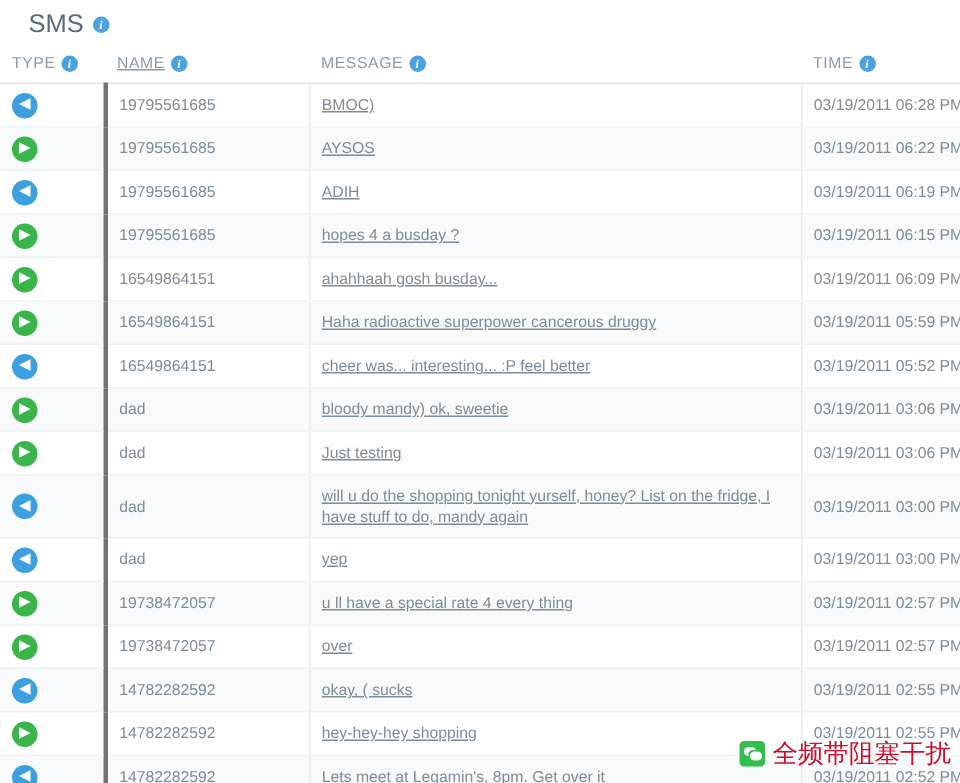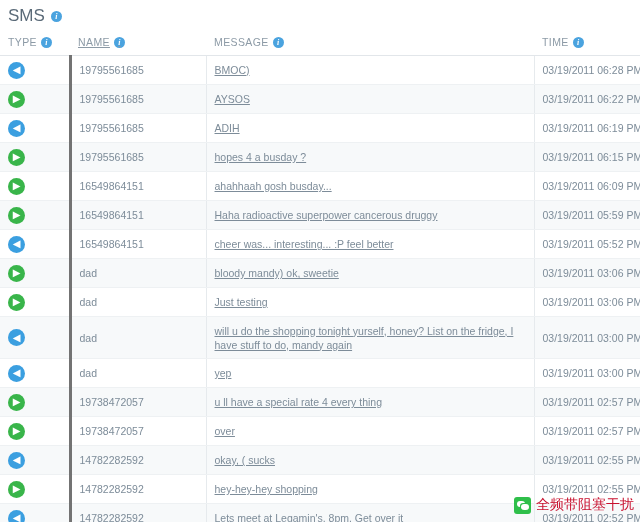--- a/index.html
+++ b/index.html
@@ -20,20 +20,21 @@
     height: 522px;
     position: relative;
   }
   .page-title {
     font-size: 17px;
     color: #5a6a78;
     padding: 6px 0 4px 8px;
     display: flex;
     align-items: center;
     gap: 6px;
+    margin-left: 11px;
   }
   .info-icon {
     display: inline-block;
     width: 11px;
     height: 11px;
     border-radius: 50%;
     background: #4aa3df;
     color: #ffffff;
     font-size: 8px;
     line-height: 11px;
@@ -142,21 +143,21 @@
     position: absolute;
     left: 7px;
     top: 7px;
     width: 8px;
     height: 6px;
     border-radius: 4px;
     background: #ffffff;
     box-shadow: -1px -1px 0 0 #2fbf4a;
   }
   .wm-text {
-    font-size: 14px;
+    font-size: 17px;
     color: #c8102e;
     font-family: "DejaVu Sans", sans-serif;
     white-space: nowrap;
   }
 </style>
 </head>
 <body>
 
 <div class="page">
 

